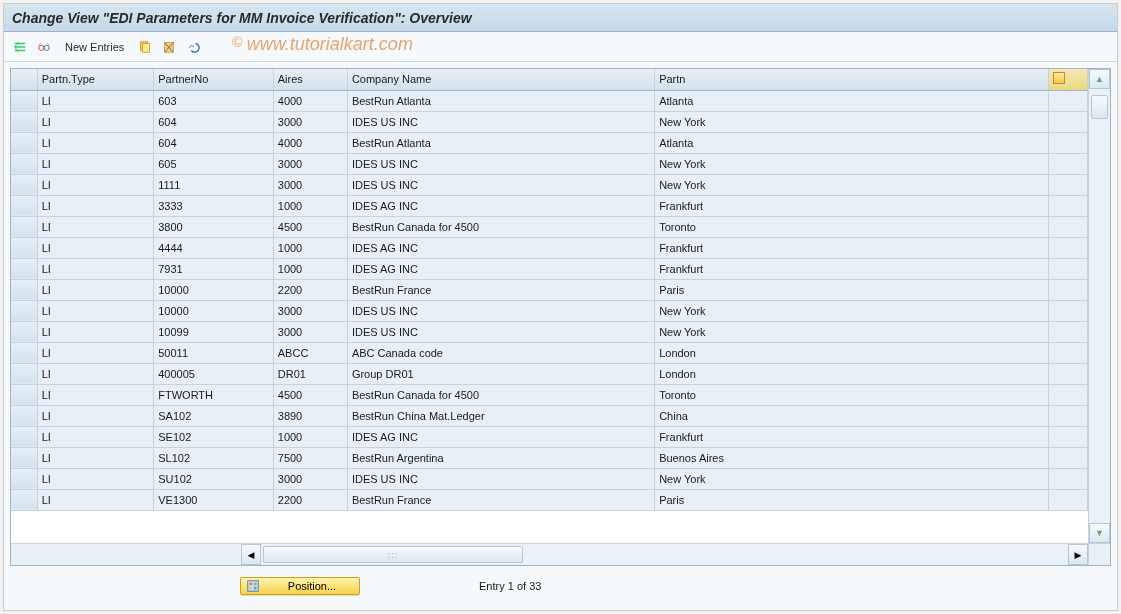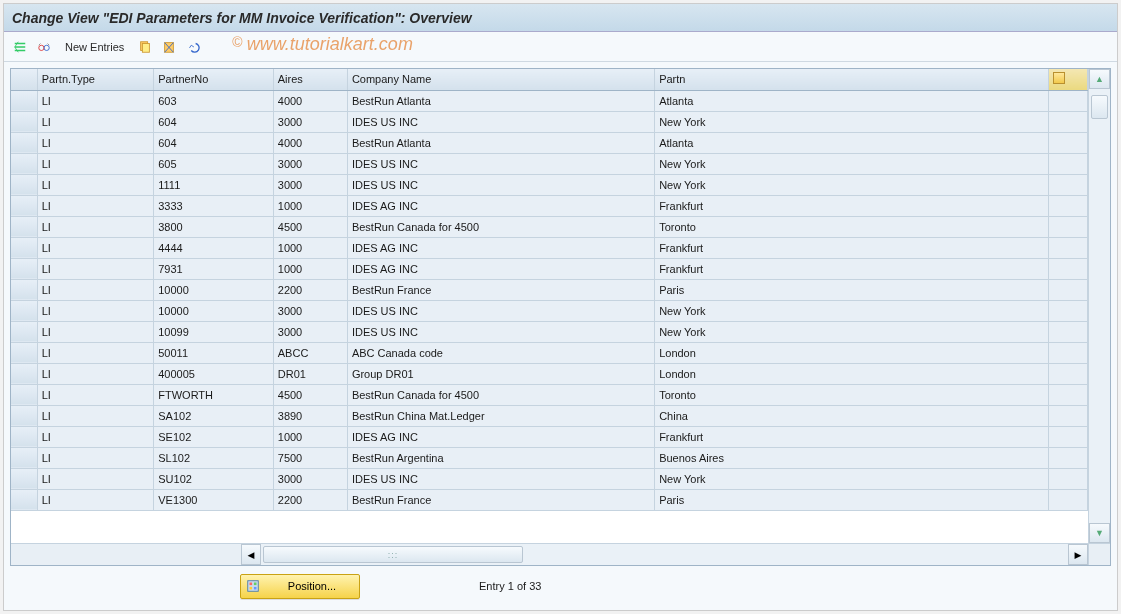--- a/index.html
+++ b/index.html
@@ -58,21 +58,21 @@
   
   .hscroll { position:absolute; left:0; right:22px; bottom:0; height:22px; background:#e8eff5; border-top:1px solid #c5d3df; display:flex; }
   .hs-btn { width:20px; border:1px solid #b9c6d2; background:linear-gradient(#f6fafd,#dce7f0); display:flex;align-items:center;justify-content:center;cursor:pointer;font-size:9px; }
   .hs-track { flex:1; position:relative; background:#eaf1f7; }
   .hs-thumb { position:absolute; top:2px; bottom:2px; left:2px; width:260px; background:linear-gradient(#f6fafd,#dce7f0); border:1px solid #b9c6d2; border-radius:2px; }
   .hs-grip { position:absolute; left:50%; top:50%; transform:translate(-50%,-50%); font-size:9px; color:#8aa; letter-spacing:1px; }
   .corner { position:absolute; right:0; bottom:0; width:22px; height:22px; background:#e8eff5; border-left:1px solid #c5d3df; border-top:1px solid #c5d3df; }
 
   
   .footer { position:absolute; bottom:10px; left:0; right:0; height:28px; display:flex; align-items:center; }
-  .position-btn { margin-left:236px; height:25px; width:120px;
+  .position-btn { margin-left:236px; height:18px; width:120px;
     background:linear-gradient(#fff3b0,#f6d34a); border:1px solid #c9a214; border-radius:2px;
     display:flex; align-items:center; cursor:pointer; font-size:11px; box-shadow:0 1px 0 #ddd;
   }
   .position-btn .pic { width:16px;height:16px;margin:0 4px;display:inline-flex;align-items:center;justify-content:center; }
   .entry-status { margin-left:90px; font-size:11px; color:#1a1a1a;padding-left:29px; }
 
   
   .ico { width:14px;height:14px; }
 </style>
 </head>

